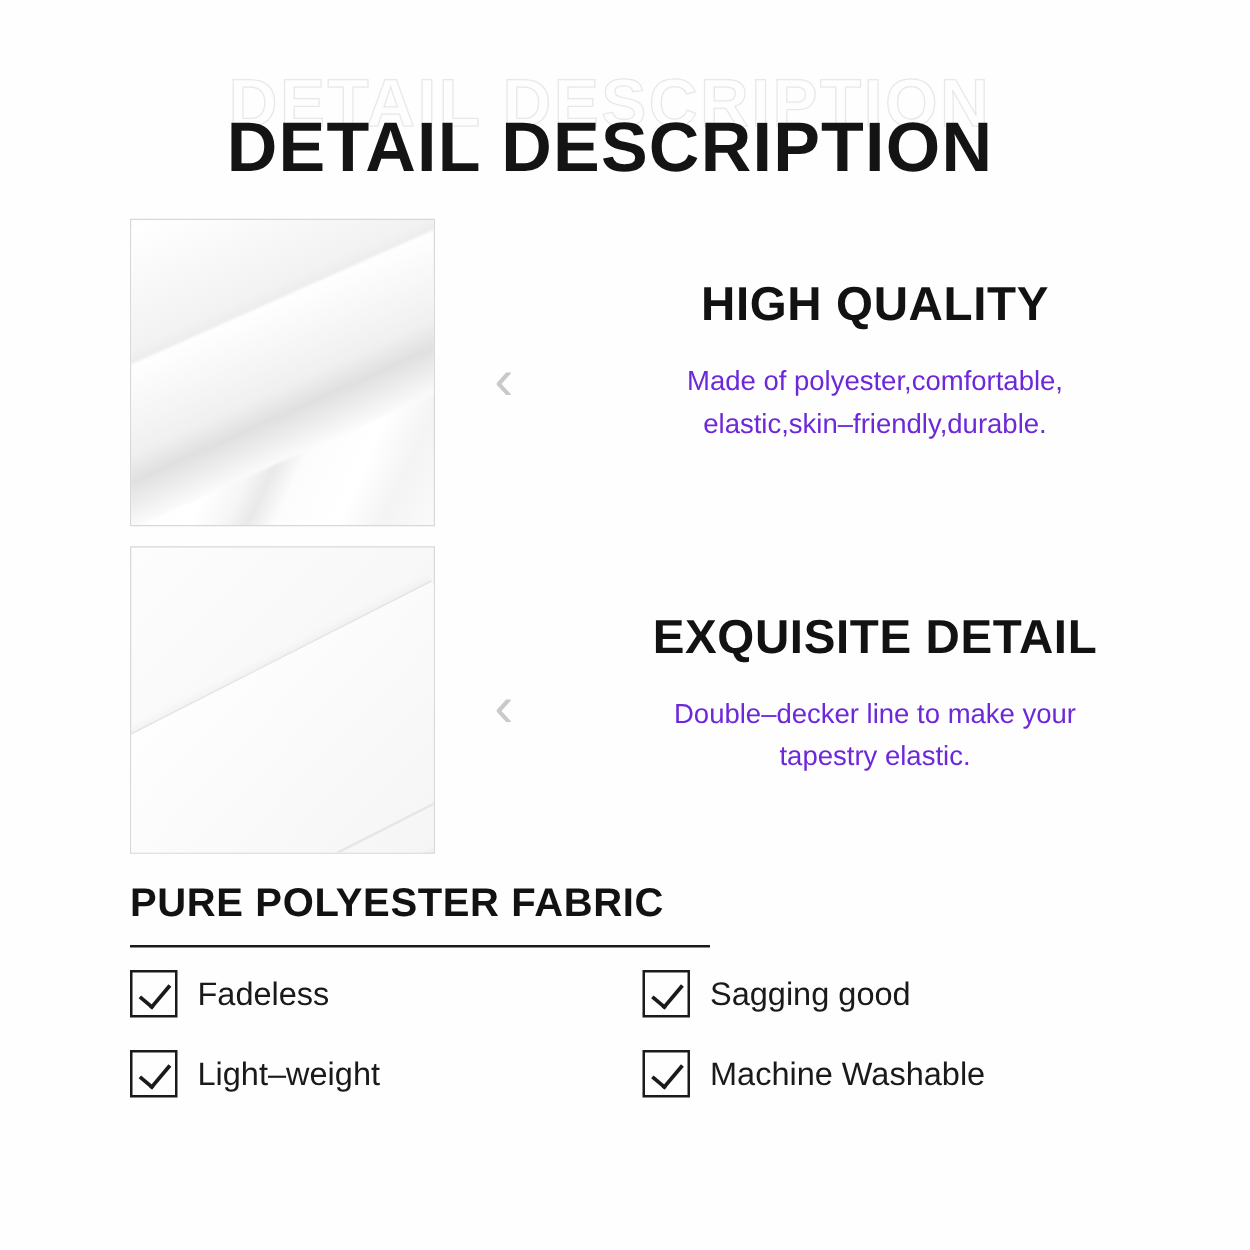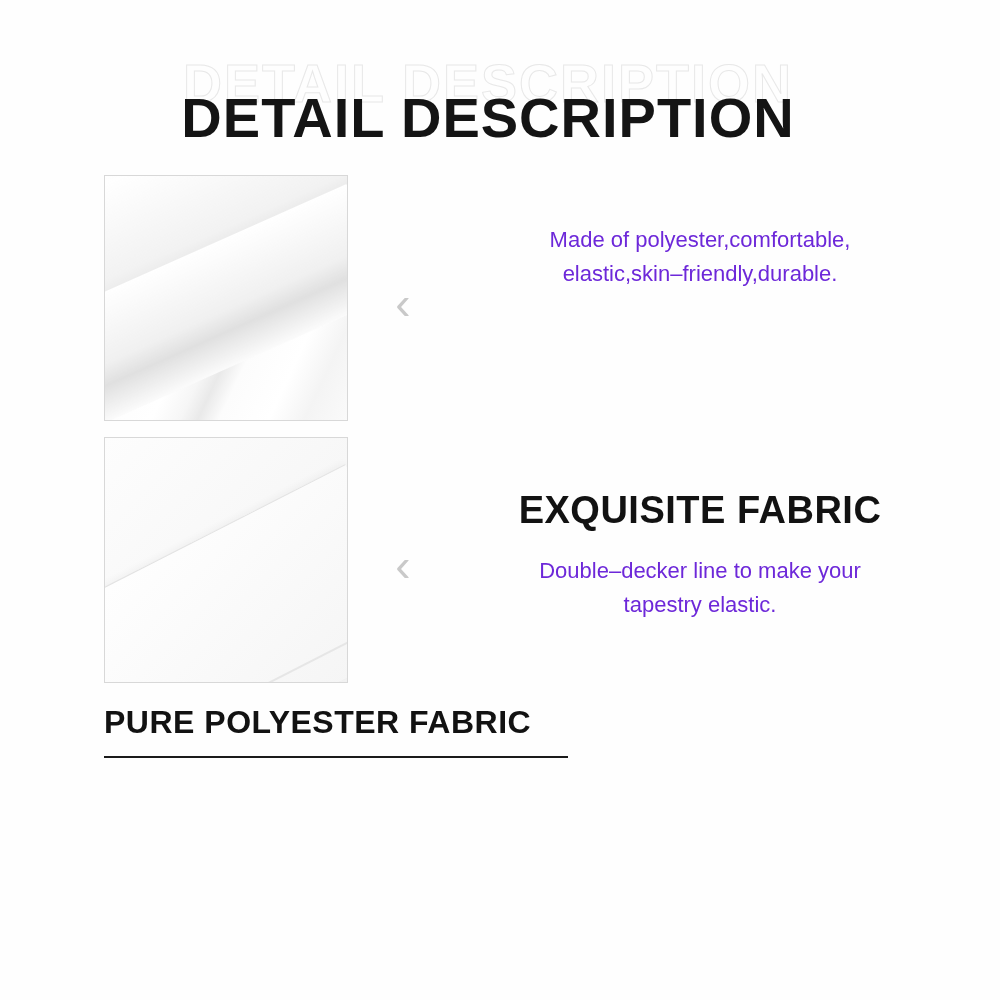--- a/index.html
+++ b/index.html
@@ -241,34 +241,53 @@
 
   <div class="header">
     <div class="ghost-title">DETAIL DESCRIPTION</div>
     <div class="main-title">DETAIL DESCRIPTION</div>
   </div>
 
   <div class="feature feature-1">
     <div class="photo photo-fabric"></div>
     <div class="arrow">‹</div>
     <div class="feature-text f1-text">
+      <div class="feature-heading">HIGH QUALITY</div>
       <p class="feature-body">Made of polyester,comfortable,</p>
       <p class="feature-body">elastic,skin–friendly,durable.</p>
     </div>
   </div>
 
   <div class="feature feature-2">
     <div class="photo photo-hem"></div>
     <div class="arrow">‹</div>
     <div class="feature-text f2-text">
-      <div class="feature-heading">EXQUISITE FABRIC</div>
+      <div class="feature-heading">EXQUISITE DETAIL</div>
       <p class="feature-body">Double–decker line to make your</p>
       <p class="feature-body">tapestry elastic.</p>
     </div>
   </div>
 
   <div class="bottom">
     <div class="bottom-title">PURE POLYESTER FABRIC</div>
     <div class="bottom-rule"></div>
 
+    <div class="check-grid">
+      <div class="check-item">
+        <span class="checkbox"></span>
+        <span class="check-label">Fadeless</span>
+      </div>
+      <div class="check-item">
+        <span class="checkbox"></span>
+        <span class="check-label">Sagging good</span>
+      </div>
+      <div class="check-item">
+        <span class="checkbox"></span>
+        <span class="check-label">Light–weight</span>
+      </div>
+      <div class="check-item">
+        <span class="checkbox"></span>
+        <span class="check-label">Machine Washable</span>
+      </div>
+    </div>
   </div>
 
 </div>
 
 </body></html>

